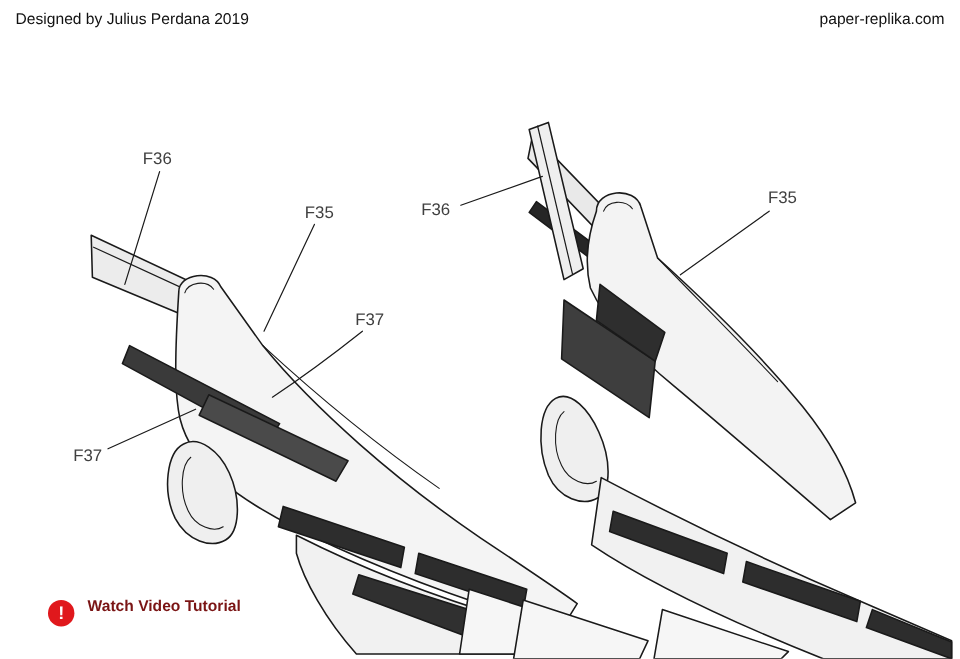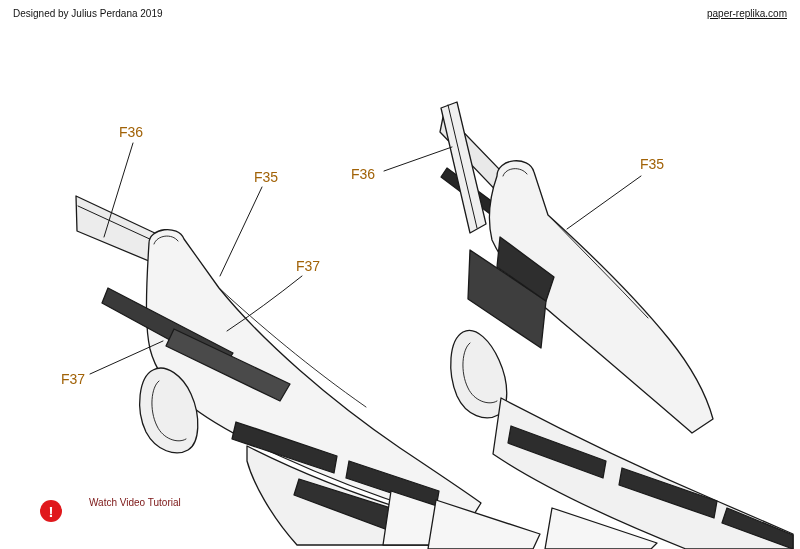--- a/index.html
+++ b/index.html
@@ -4,46 +4,45 @@
 <style>
   * { margin:0; padding:0; box-sizing:border-box; }
   html, body { width:800px; height:549px; }
   body {
     font-family:"Liberation Sans", sans-serif;
     background:var(--background, #ffffff);
     position:relative;
     overflow:hidden;
   }
   .stage { position:absolute; left:0; top:0; width:800px; height:549px; }
-  .hdr { position:absolute; top:8px; font-size:10px; color:#111; white-space:nowrap;text-align:right; }
+  .hdr { position:absolute; top:8px; font-size:13px; color:#111; white-space:nowrap;text-align:right; }
   .hdr-left  { left:13px; }
-  .hdr-right { right:13px;text-decoration:underline; }
+  .hdr-right { right:13px; }
   svg.illus { position:absolute; left:0; top:0; }
   .plabel {
     position:absolute;
     font-size:14px;
-    color:#a16207;
+    color:#404040;
     white-space:nowrap;
   }
   .notice {
     position:absolute; left:40px; top:497px;
     display:flex; align-items:flex-start; gap:11px;
   }
   .notice-icon {
     width:22px; height:22px; border-radius:50%;
     background:var(--notice-icon-bg, #e0181c);
     color:var(--notice-icon-fg, #ffffff);
     display:flex; align-items:center; justify-content:center;
     font-weight:bold; font-size:15px; line-height:1;
     margin-top:3px; flex:0 0 auto;
   }
   .notice-text {
-    font-weight:normal; font-size:10px; line-height:1.25;
+    font-weight:bold; font-size:13px; line-height:1.25;
     color:var(--notice-text, #7a1414);
-    margin-left:16px;
   }
 </style>
 </head>
 <body>
 
 <div class="stage">
 
   <div class="hdr hdr-left">Designed by Julius Perdana 2019</div>
   <div class="hdr hdr-right">paper-replika.com</div>
 

